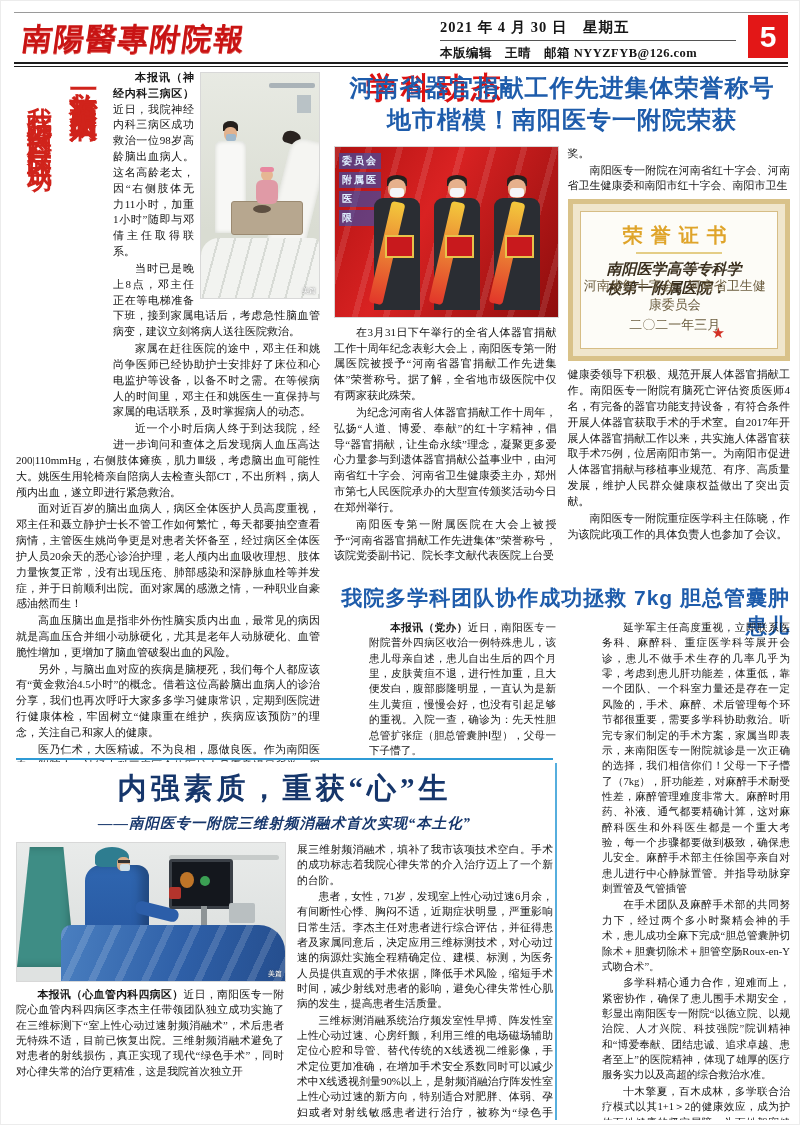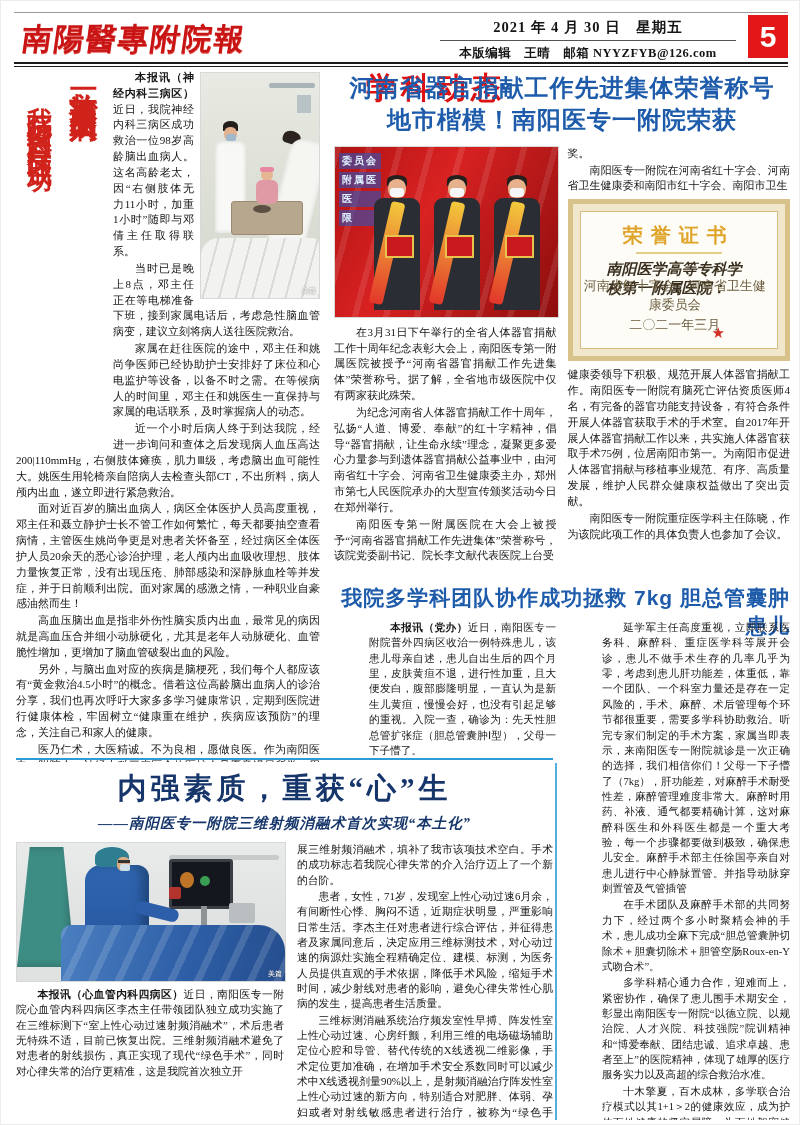--- a/index.html
+++ b/index.html
@@ -7,21 +7,21 @@
     width:800px;height:1125px;position:relative;background:#ffffff;
     font-family:"Liberation Serif", serif;color:#151515;overflow:hidden;
     box-shadow:inset 0 0 0 1px #ececec;
   }
   
   .header{position:absolute;left:14px;top:12px;width:774px;height:48px;border-top:1px solid #9a9a9a;}
   .masthead{position:absolute;left:8px;top:6px;font-size:30px;font-weight:900;color:#c81414;
     letter-spacing:2px;transform:skewX(-8deg);text-shadow:0.5px 0.5px 0 #e4605a;}
   .section-title{position:absolute;left:352px;top:7px;font-size:30px;font-weight:900;color:#dd1111;
     letter-spacing:5px;font-family:"Liberation Sans",sans-serif;margin-top:48px;}
-  .head-info{position:absolute;right:52px;top:5px;width:296px;text-align:center;}
+  .head-info{position:absolute;right:52px;top:5px;width:296px;text-align:left;}
   .head-info .row1{font-size:14.5px;font-weight:bold;letter-spacing:1px;border-bottom:1px solid #555;padding-bottom:3px;}
   .head-info .row2{font-size:12.5px;font-weight:bold;padding-top:4px;letter-spacing:0.5px;}
   .page-box{position:absolute;right:0;top:2px;width:40px;height:43px;background:#e31717;color:#fff;
     display:flex;align-items:center;justify-content:center;font-size:30px;font-weight:bold;
     font-family:"Liberation Sans",sans-serif;}
   .hrule-a{position:absolute;left:14px;top:62px;width:774px;height:2px;background:#1c1c1c;}
   .hrule-b{position:absolute;left:14px;top:66px;width:774px;height:1px;background:#1c1c1c;}
 
   
   .art p{margin:0 0 1px 0;text-align:justify;font-size:11px;line-height:1.44;}

